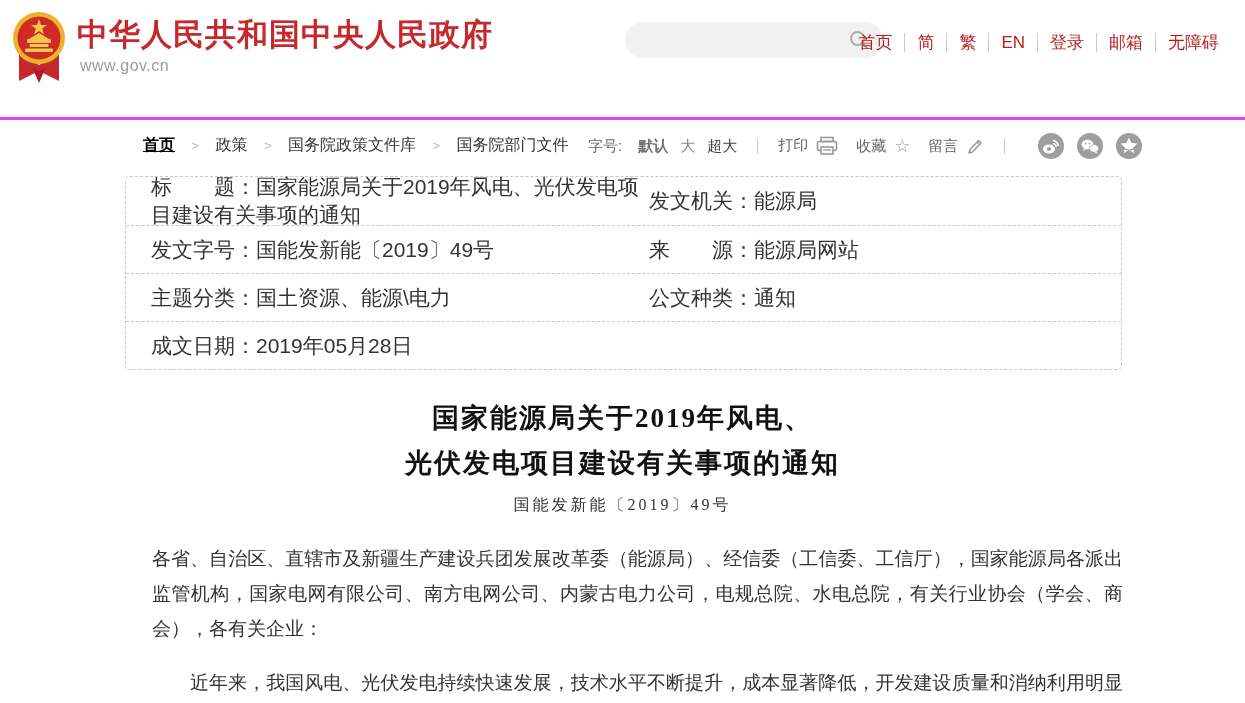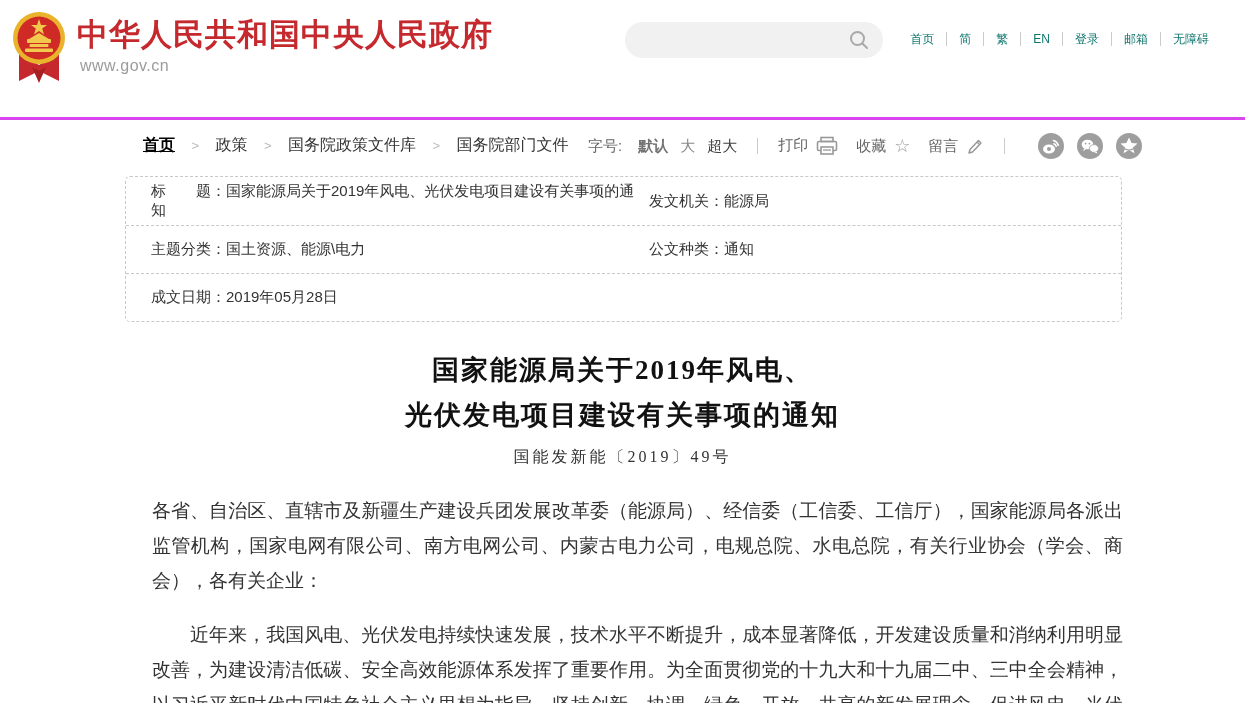--- a/index.html
+++ b/index.html
@@ -10,21 +10,21 @@
   .header { position:relative; height:120px; background:#fff; border-bottom:3px solid #d946ef; }
   .emblem { position:absolute; left:12px; top:9px; width:54px; height:80px; }
   .site-title { position:absolute; left:77px; top:14px; font-size:31px; font-weight:bold;
                 color:#c5292d; letter-spacing:1px; }
   .site-url { position:absolute; left:80px; top:57px; font-size:16px; color:#9b9b9b; letter-spacing:.5px; }
   .search-box { position:absolute; left:625px; top:22px; width:258px; height:36px;
                 background:#f1f1f1; border-radius:18px; }
   .search-input { position:absolute; left:16px; top:4px; width:200px; height:28px;
                   border:none; background:transparent; outline:none; font-size:15px; color:#333; }
   .search-icon { position:absolute; right:14px; top:8px; }
-  .top-nav { position:absolute; right:24px; top:31px; font-size:12px; color:#0f766e; white-space:nowrap; }
+  .top-nav { position:absolute; right:14px; top:31px; font-size:17px; color:#b91c1c; white-space:nowrap; }
   .top-nav span.item { padding:0 12px; cursor:pointer; }
   .top-nav span.item + span.item { border-left:1px solid #ccc; }
 
   
   .crumb-row { position:relative; height:48px; }
   .breadcrumb { position:absolute; left:143px; top:15px; font-size:16px; color:#333; white-space:nowrap; }
   .breadcrumb .sep { color:#bbb; margin:0 12px; font-size:13px; }
   .breadcrumb .home { font-weight:bold; color:#000; text-decoration:underline; }
   .toolbar { position:absolute; left:588px; top:13px; font-size:15px; color:#666;
              display:flex; align-items:center; white-space:nowrap; }
@@ -34,21 +34,21 @@
   .fs-xlarge { color:#404040; margin-left:12px; cursor:pointer; }
   .tb-divider { width:1px; height:16px; background:#ccc; margin:0 20px; }
   .tb-act { color:#666; cursor:pointer; display:flex; }
   .tb-act .glyph { margin-left:8px; color:#999; font-size:18px; line-height:1; }
   .tb-act + .tb-act { margin-left:18px; }
   .share { display:flex; align-items:center; }
   .share .circ { width:26px; height:26px; margin-left:13px; cursor:pointer; }
 
   
   .meta-table { margin:8px 0 0 125px; width:997px; border:1px dashed #c8c8c8; border-radius:5px; }
-  .meta-row { height:48px; display:flex; align-items:center; font-size:15px; color:#333; }
+  .meta-row { height:48px; display:flex; align-items:center; font-size:21px; color:#333; }
   .meta-row + .meta-row { border-top:1px dashed #c8c8c8; }
   .meta-cell-l { padding-left:25px; width:523px; }
   .meta-cell-r { flex:1; }
   .meta-label { color:#333; }
   .meta-value { color:#333; }
 
   
   .art-title { margin-top:26px; text-align:center; font-family:"Liberation Serif", serif;
                font-weight:bold; font-size:27px; color:#111; line-height:45px; letter-spacing:2px; }
   .doc-num { margin-top:9px; text-align:center; font-family:"Liberation Serif", serif;
@@ -162,20 +162,28 @@
   <div class="meta-row">
     <div class="meta-cell-l">
       <span class="meta-label">标　　题：</span><span class="meta-value">国家能源局关于2019年风电、光伏发电项目建设有关事项的通知</span>
     </div>
     <div class="meta-cell-r">
       <span class="meta-label">发文机关：</span><span class="meta-value">能源局</span>
     </div>
   </div>
   <div class="meta-row">
     <div class="meta-cell-l">
+      <span class="meta-label">发文字号：</span><span class="meta-value">国能发新能〔2019〕49号</span>
+    </div>
+    <div class="meta-cell-r">
+      <span class="meta-label">来　　源：</span><span class="meta-value">能源局网站</span>
+    </div>
+  </div>
+  <div class="meta-row">
+    <div class="meta-cell-l">
       <span class="meta-label">主题分类：</span><span class="meta-value">国土资源、能源\电力</span>
     </div>
     <div class="meta-cell-r">
       <span class="meta-label">公文种类：</span><span class="meta-value">通知</span>
     </div>
   </div>
   <div class="meta-row">
     <div class="meta-cell-l">
       <span class="meta-label">成文日期：</span><span class="meta-value">2019年05月28日</span>
     </div>

